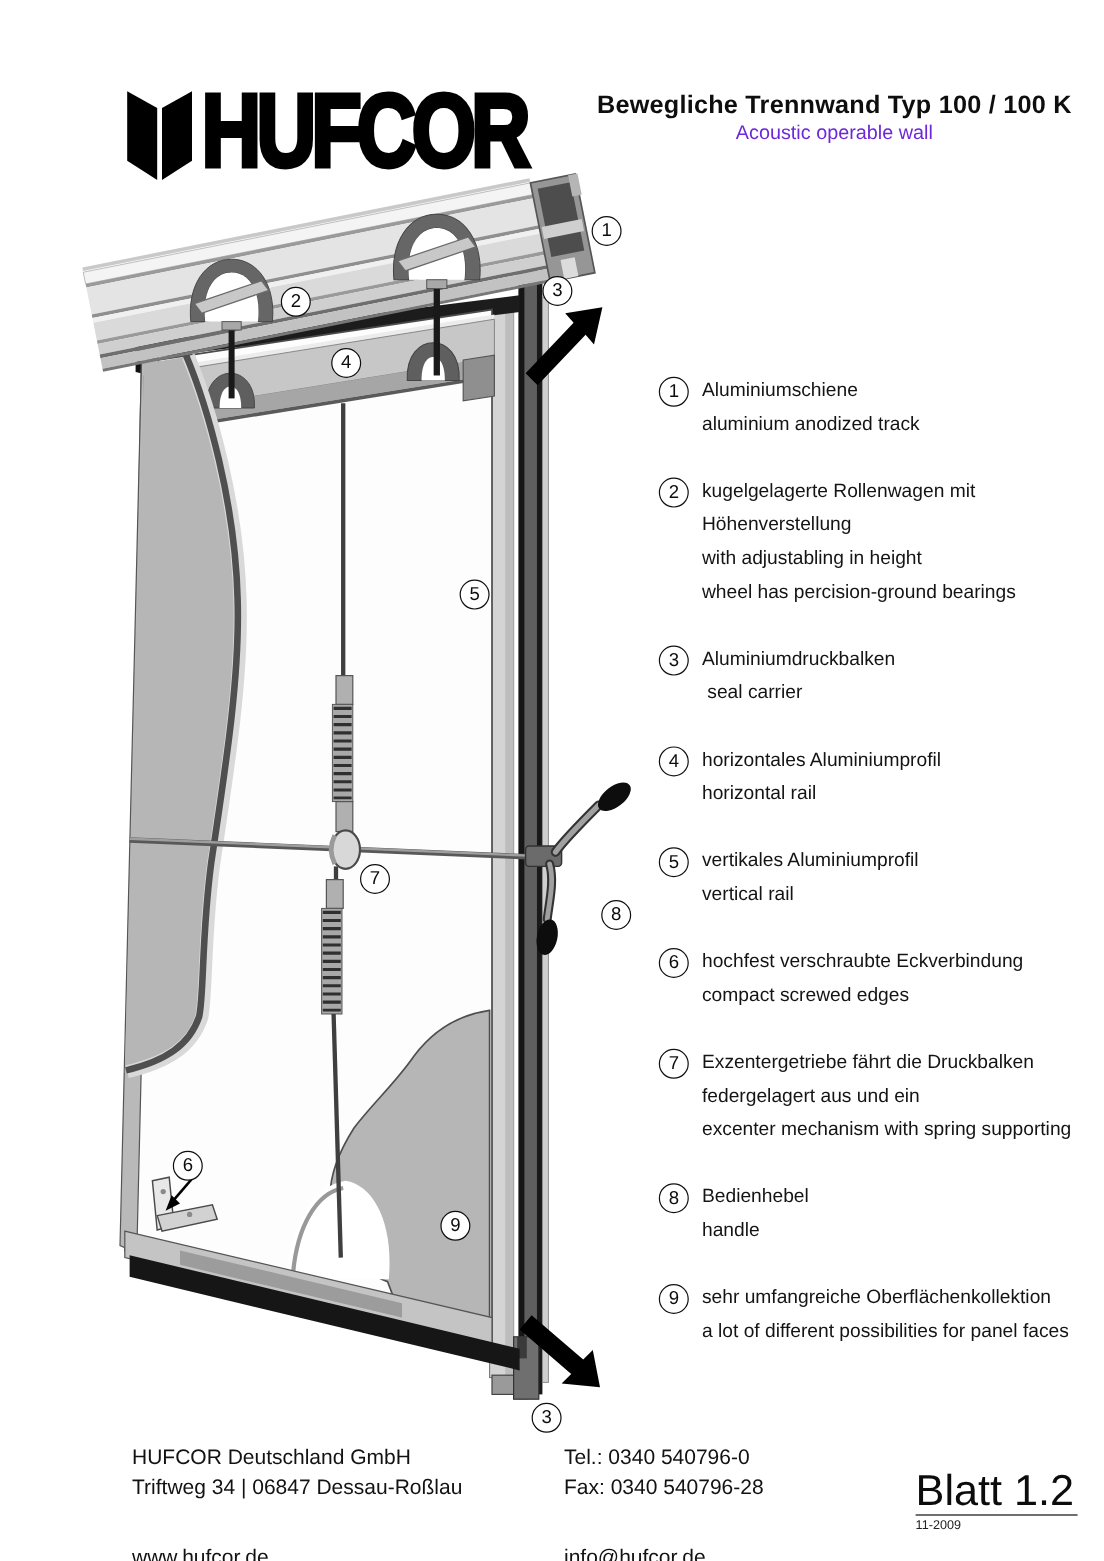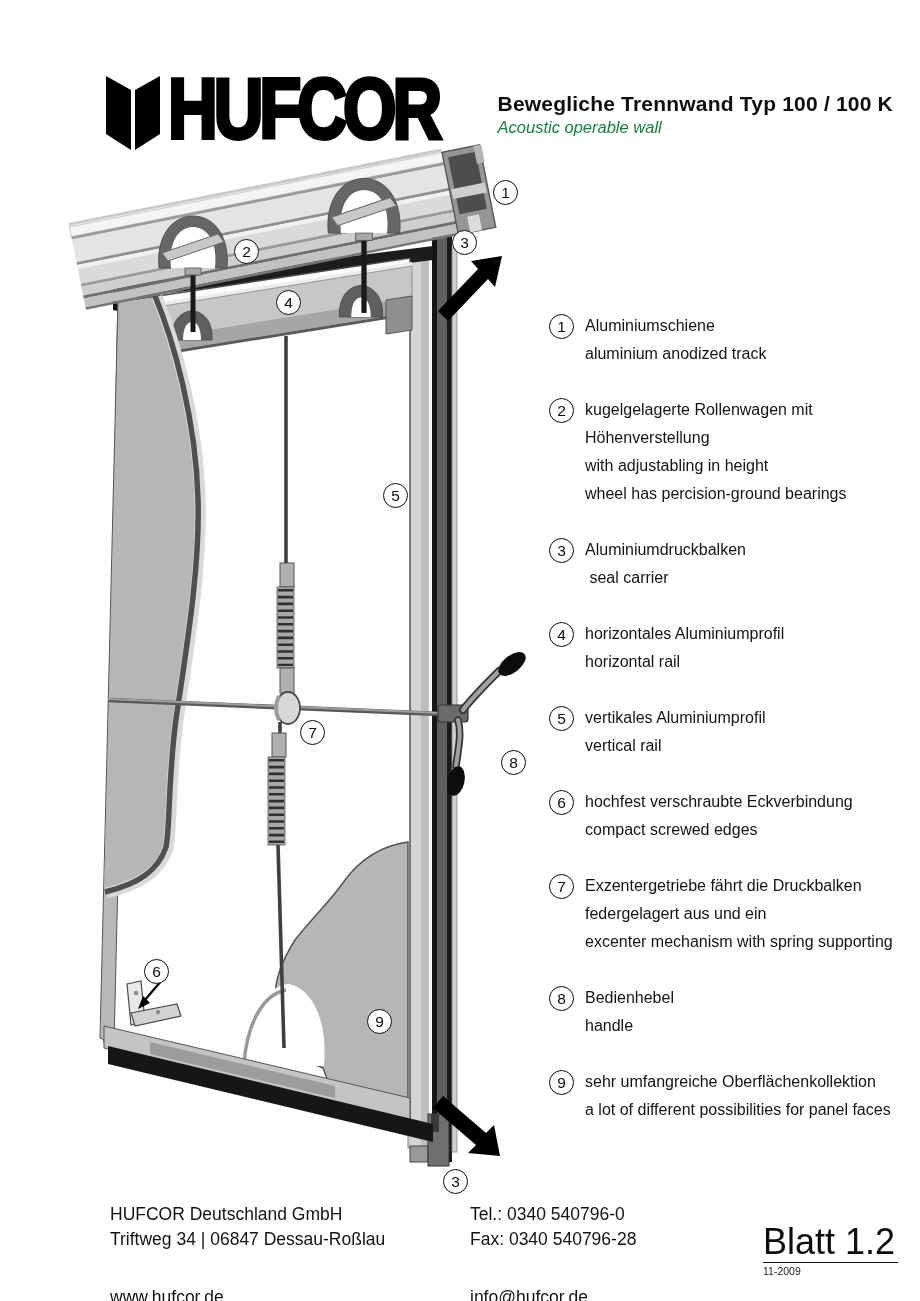--- a/index.html
+++ b/index.html
@@ -1,23 +1,23 @@
 <!DOCTYPE html>
 <html><head>
 <meta charset="utf-8">
 <style>
   html,body{margin:0;padding:0;background:#fff;}
   body{width:920px;height:1301px;position:relative;font-family:"Liberation Sans",sans-serif;color:#111;}
   .page{position:absolute;inset:0;background:#fff;overflow:hidden;}
 
   
   .logo{position:absolute;left:104px;top:64px;width:352px;height:90px;}
-  .titleblock{position:absolute;right:27px;top:92px;text-align:left;}
+  .titleblock{position:absolute;right:27px;top:76px;text-align:center;}
   .title{font-size:21px;font-weight:bold;color:#0e0e0e;line-height:24px;letter-spacing:.2px;}
-  .subtitle{font-size:16.5px;font-style:italic;color:#15803d;line-height:22px;}
+  .subtitle{font-size:16.5px;color:#6d28d9;line-height:22px;}
 
   
   .diagram{position:absolute;left:0;top:0;width:920px;height:1301px;}
 
   
   .co{position:absolute;width:23px;height:23px;border:1.7px solid #0d0d0d;border-radius:50%;
       background:#fff;font-size:15.5px;line-height:23px;text-align:center;color:#0d0d0d;}
   .co1{left:493px;top:180px;} .co2{left:234px;top:239px;} .co3a{left:452px;top:230px;}
   .co4{left:276px;top:290px;} .co5{left:383px;top:483px;} .co7{left:300px;top:720px;}
   .co8{left:501px;top:750px;} .co6{left:144px;top:959px;} .co9{left:367px;top:1009px;}

